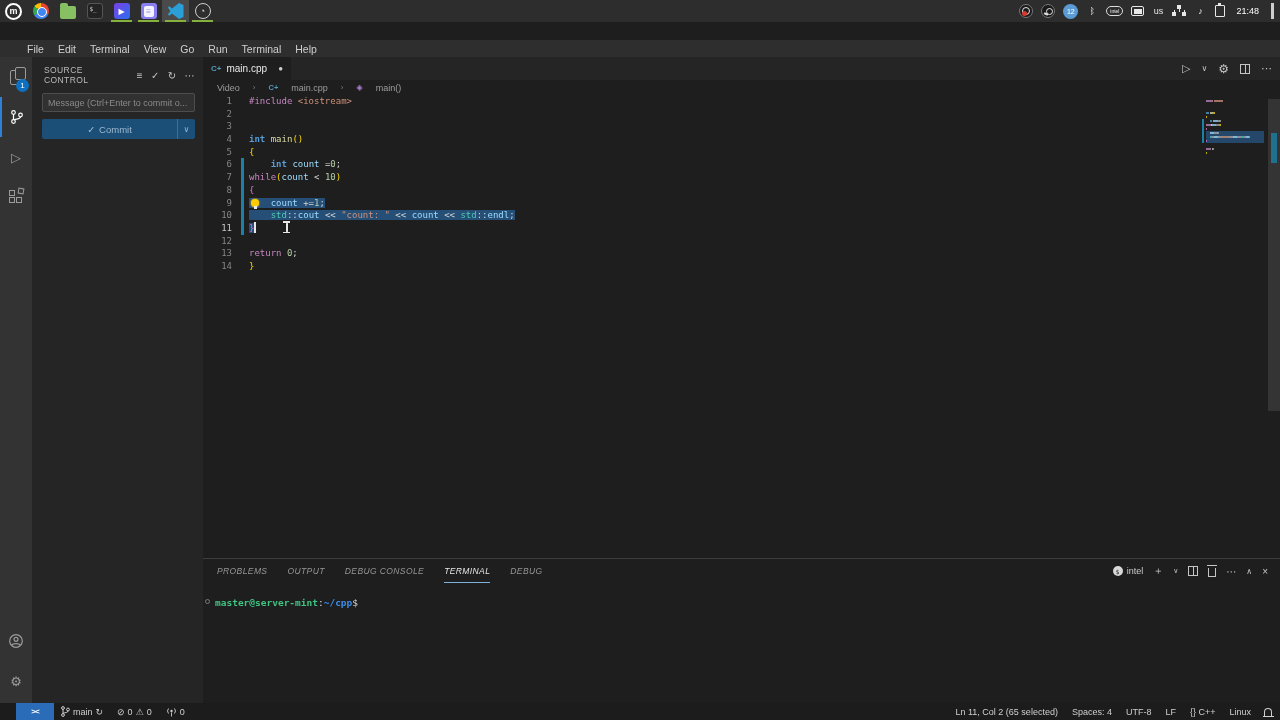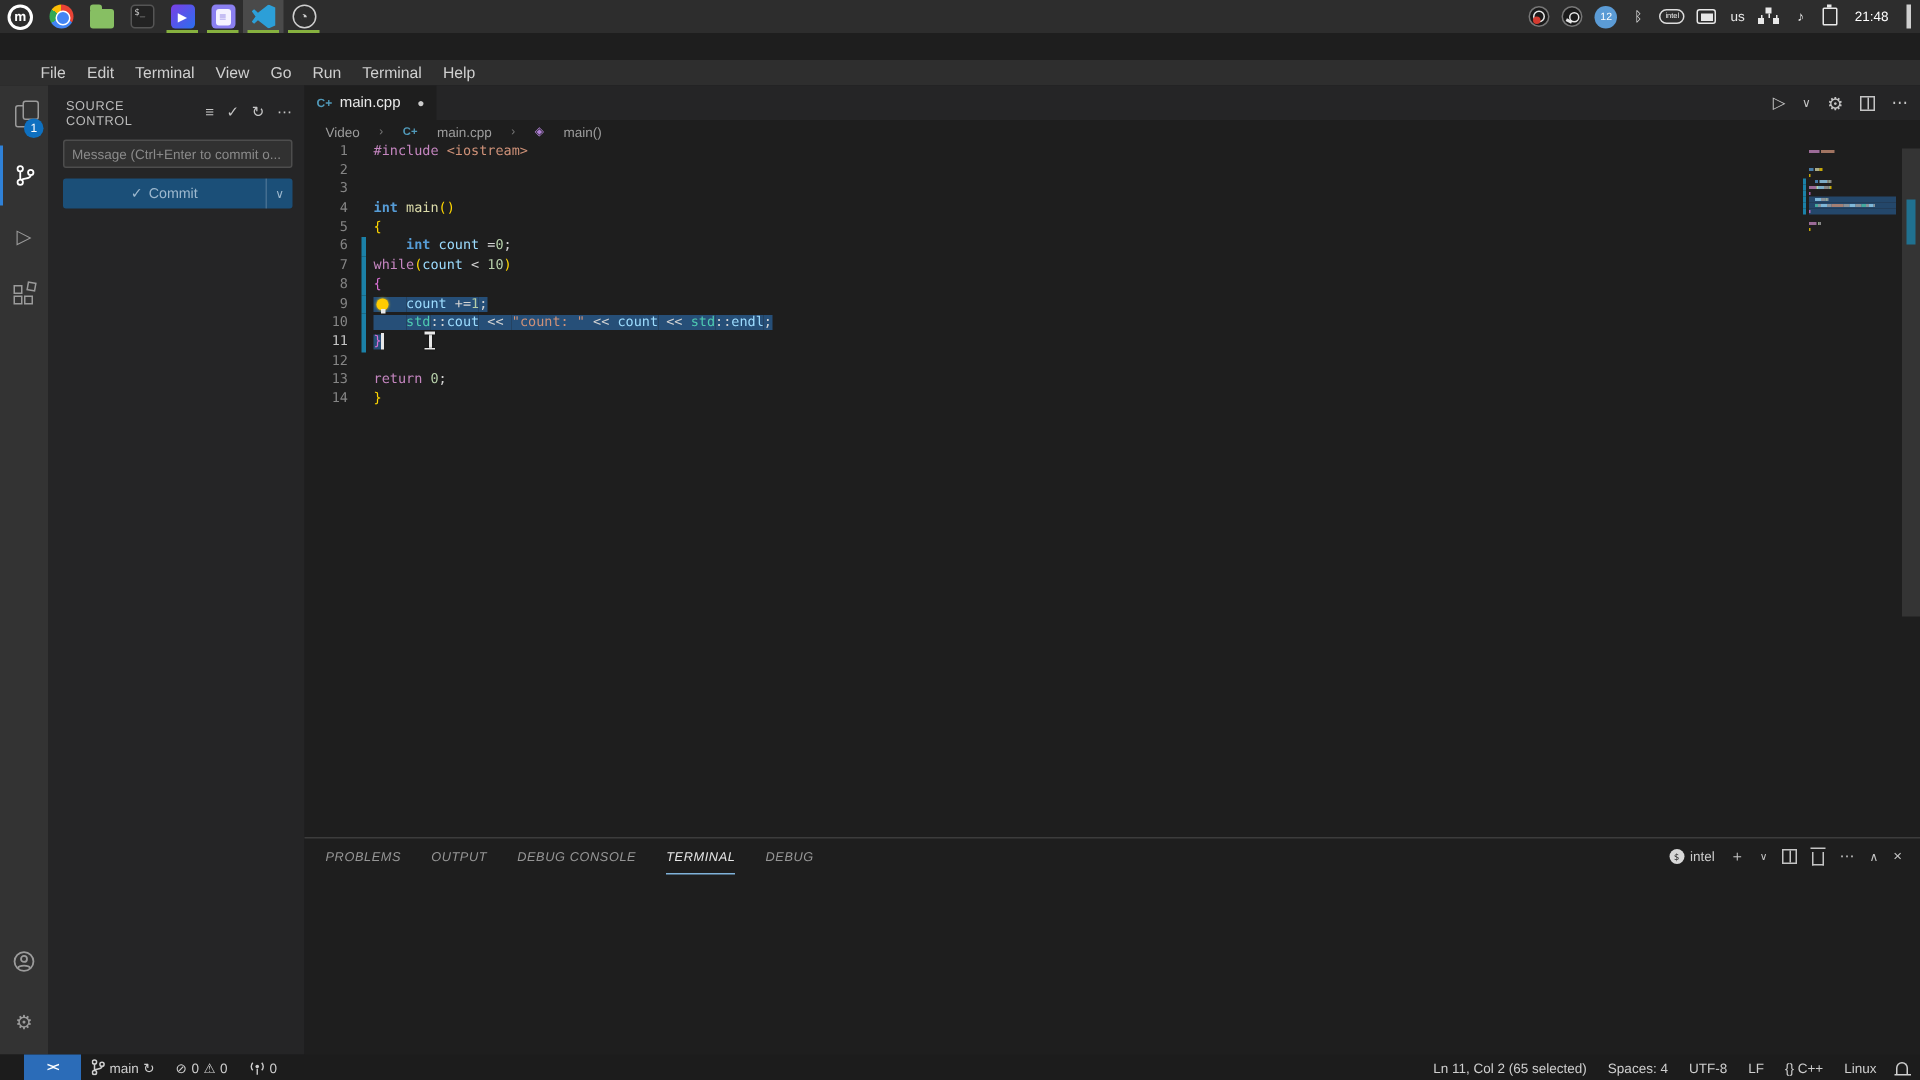--- a/index.html
+++ b/index.html
@@ -447,20 +447,24 @@
             </span>
             <span class="pa">＋</span>
             <span class="pa" style="font-size:7px;">∨</span>
             <span class="ea-split"></span>
             <span class="pa-trash"></span>
             <span class="pa">⋯</span>
             <span class="pa" style="font-size:8px;">∧</span>
             <span class="pa">×</span>
           </div>
         </div>
+        <div class="terminal-body">
+          <span class="term-deco"></span>
+          <span class="t-user">master@server-mint</span><span class="t-sep">:</span><span class="t-path">~/cpp</span><span class="t-sym">$</span>
+        </div>
       </div>
     </div>
   </div>
 
   <div class="statusbar">
     <div class="sb-remote">
       <span>&gt;&lt;</span>
     </div>
     <div class="sb-item">
       <svg class="mini" width="9" height="11" viewBox="0 0 9 11">

